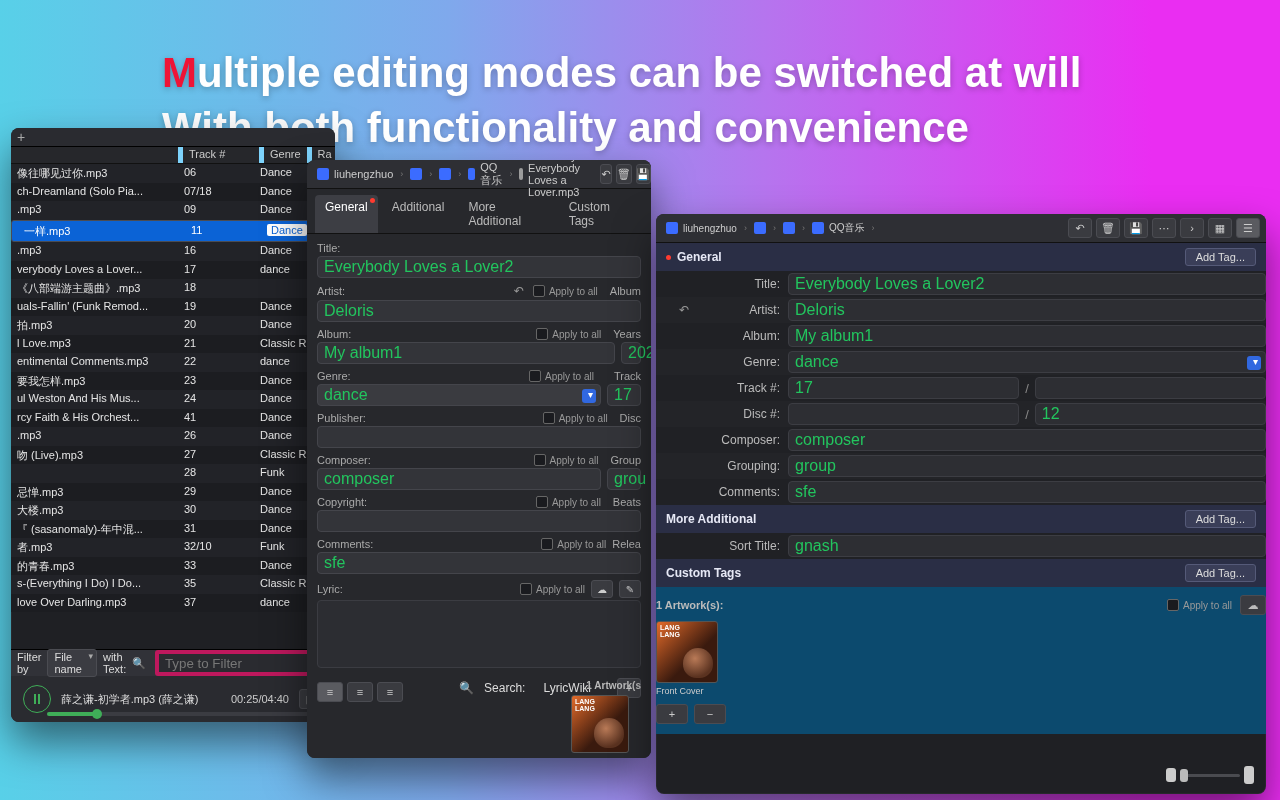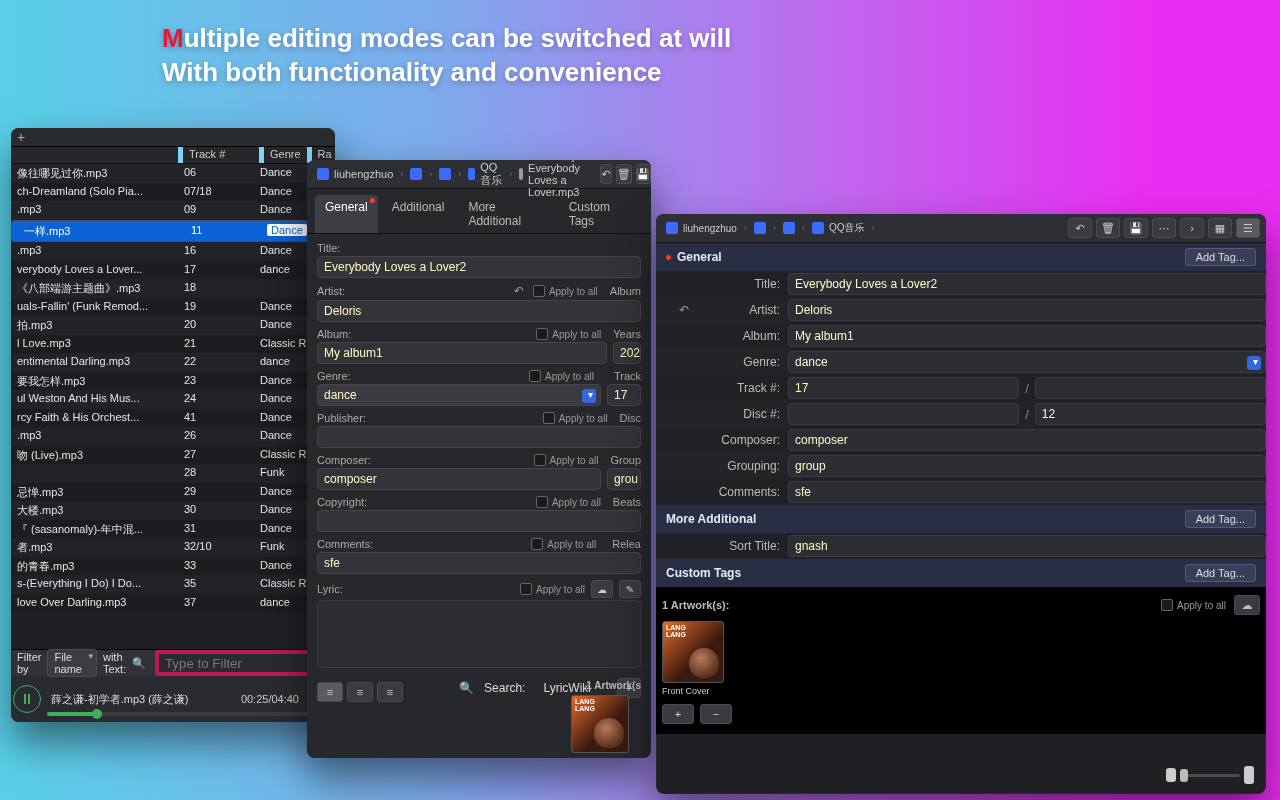--- a/index.html
+++ b/index.html
@@ -1,17 +1,17 @@
 <!DOCTYPE html>
 <html><head>
 <meta charset="utf-8">
 <style>
   html,body{margin:0;padding:0;width:1280px;height:800px;font-family:-apple-system,"Helvetica Neue",Arial,sans-serif;font-size:12px;color:#ddd;background:linear-gradient(90deg,#58d0e8 0%,#7fa9ec 35%,#b674ee 60%,#ea2df2 90%);overflow:hidden}
   .stage{position:relative;width:1280px;height:800px}
-  .headline{position:absolute;top:22px;left:162px;right:120px;color:#fff;font-size:26px;font-weight:600;line-height:1.3;text-shadow:0 2px 6px rgba(0,0,0,0.25)}
+  .headline{position:absolute;top:46px;left:162px;right:120px;color:#fff;font-size:42px;font-weight:600;line-height:1.3;text-shadow:0 2px 6px rgba(0,0,0,0.25)}
   .headline .redM{color:#ef1436;font-weight:700}
 
   
   .panel{position:absolute;background:#1f2024;border-radius:8px;box-shadow:0 20px 40px rgba(0,0,0,0.5),0 0 0 1px rgba(255,255,255,0.04) inset;overflow:hidden}
 
   
   .p1{left:11px;top:128px;width:324px;height:594px}
   .p1 .topbar{height:18px;background:#2a2b30;display:flex;align-items:center;padding:0 6px;border-bottom:1px solid #000}
   .p1 .addbtn{color:#aaa;font-size:14px;line-height:1}
   .p1 .colhead{display:flex;background:#26272b;font-size:11px;color:#ccc;height:16px;border-bottom:1px solid #111}
@@ -24,21 +24,21 @@
   .p1 .row div{padding:2px 6px;overflow:hidden;text-overflow:ellipsis;white-space:nowrap}
   .p1 .row.sel{background:#0b63d6;color:#fff}
   .p1 .row.sel .c-genre span{background:#fff;color:#0b63d6;padding:0 4px;border-radius:2px}
   .p1 .botbar{position:absolute;left:0;right:0;bottom:0}
   .p1 .filter{display:flex;align-items:center;gap:6px;background:#313238;height:26px;padding:0 6px;border-top:1px solid #000;font-size:11px}
   .p1 .sel{background:#3b3c42;border:1px solid #4b4c52;border-radius:3px;padding:1px 14px 1px 6px;position:relative;color:#ddd}
   .p1 .sel:after{content:'\25BE';position:absolute;right:3px;top:1px;font-size:9px;color:#aaa}
   .p1 .txt{flex:1;background:#2a2b30;border:4px solid #be185d;border-radius:3px;height:18px;padding:0 6px;color:#888}
   .p1 .txt::placeholder{color:#777}
   .p1 .search{color:#999;margin-right:3px}
-  .p1 .player{display:flex;align-items:center;gap:10px;height:46px;padding:0 2px;background:#2a2b30}
+  .p1 .player{display:flex;align-items:center;gap:10px;height:46px;padding:0 12px;background:#2a2b30}
   .p1 .playbtn{width:26px;height:26px;border:1.5px solid #3fae58;border-radius:50%;display:flex;align-items:center;justify-content:center;gap:2px}
   .p1 .playbtn:before,.p1 .playbtn:after{content:'';width:2px;height:10px;background:#3fae58}
   .p1 .nowplaying{font-size:11px;color:#ddd}
   .p1 .time{font-size:11px;color:#ccc}
   .p1 .seek{position:absolute;left:36px;right:10px;bottom:6px;height:4px;background:#3b3c42;border-radius:2px}
   .p1 .seek .fill{height:100%;width:18%;background:#3fae58;border-radius:2px;position:relative}
   .p1 .seek .thumb{position:absolute;right:-5px;top:-3px;width:10px;height:10px;background:#3fae58;border-radius:50%}
 
   
   .p2{left:307px;top:160px;width:344px;height:598px}
@@ -52,21 +52,21 @@
   .sq.on{background:#5a5b60}
   .tabs{display:flex;gap:4px;padding:6px 8px 0;background:#27282c;border-bottom:1px solid #111}
   .tab{padding:5px 10px;font-size:12px;color:#bbb;border-radius:4px 4px 0 0;position:relative}
   .tab.active{background:#3d3e44;color:#fff}
   .tab .dot{position:absolute;top:3px;right:3px;width:5px;height:5px;background:#ff3b30;border-radius:50%}
   .form{padding:8px 10px 10px;background:#27282c;height:calc(100% - 58px);box-sizing:border-box;overflow:hidden;position:relative}
   .fld{margin-bottom:6px}
   .lblrow{display:flex;align-items:center;justify-content:space-between;font-size:11px;color:#aaa;margin-bottom:2px}
   .applyall{display:flex;align-items:center;gap:4px;font-size:10px;color:#999}
   .applyall .cb{width:10px;height:10px;border:1px solid #666;border-radius:2px;background:#1a1b1f}
-  .inp{height:22px;background:#333439;border:1px solid #44454b;border-radius:4px;padding:10px 6px;color:#fef9c3;font-size:12px;display:flex;align-items:center;width:100%;box-sizing:border-box}
+  .inp{height:22px;background:#333439;border:1px solid #44454b;border-radius:4px;padding:10px 6px;color:#22c55e;font-size:16px;display:flex;align-items:center;width:100%;box-sizing:border-box}
   .inp.sel{position:relative;background:#3a3b40}
   .inp.sel:after{content:'';position:absolute;right:4px;top:4px;width:14px;height:14px;background:#3168e0;border-radius:3px}
   .inp.sel:before{content:'\25BE';position:absolute;right:7px;top:4px;font-size:10px;color:#fff;z-index:1}
   .undo{color:#999;font-size:12px;margin-right:3px}
   .lyricbox{height:66px;background:#2c2d32;border:1px solid #3b3c42;border-radius:4px}
   .alignbtns{display:flex;gap:4px;margin-top:8px}
   .alignbtns .sq{width:24px}
   .artpanel{position:absolute;right:10px;bottom:8px;width:70px;text-align:right;font-size:10px;color:#bbb}
   .artlabel{font-size:10px;color:#bbb;margin-bottom:4px;font-weight:600}
   .art{width:56px;height:56px;border-radius:3px;background:linear-gradient(135deg,#e36b2a 0%,#3a1a0e 60%);border:1px solid #555;position:relative;overflow:hidden}
@@ -82,21 +82,21 @@
   .addtag{background:#3a3e58;border:1px solid #555a78;border-radius:3px;padding:2px 10px;font-size:11px;color:#ddd;font-weight:400}
   .kv{display:flex;align-items:center;height:26px;padding:0 0 0 14px;background:#232428}
   .kv:nth-child(odd){background:#202125}
   .kv .k{width:82px;text-align:right;color:#bbb;font-size:12px;padding-right:8px}
   .kv .v{flex:1}
   .kv .v .inp{height:20px;background:#2d2e33;border-color:#3c3d43}
   .kv .undo2{width:28px;text-align:center;color:#999}
   .split{display:flex;gap:6px;flex:1;align-items:center}
   .split .inp{flex:1}
   .slash{color:#888;font-size:13px}
-  .artsection{padding:8px 6px 10px;background:#000000}
+  .artsection{padding:8px 0 10px;background:#0c4a6e}
   .artsection .hdr{display:flex;align-items:center;justify-content:space-between;font-size:11px;color:#bbb;margin-bottom:6px}
   .artsection .cloud{width:24px;height:18px;border:1px solid #4b4c52;border-radius:3px;background:#3a3b40;display:flex;align-items:center;justify-content:center}
   .artsection .art{width:60px;height:60px}
   .plusminus{display:flex;gap:6px;margin-top:8px}
   .plusminus .sq{width:30px;height:18px}
   .zoom{position:absolute;right:12px;bottom:10px;display:flex;align-items:center;gap:4px}
   .zoom .knob{width:10px;height:14px;background:#ccc;border-radius:3px}
   .zoom .rail{width:60px;height:3px;background:#4a4b50;border-radius:2px;position:relative}
   .zoom .rail .th{position:absolute;left:0;top:-5px;width:8px;height:13px;background:#bbb;border-radius:3px}
   .toolbar.tb3{font-size:10px}
@@ -167,21 +167,21 @@
           <div class="c-name">拍.mp3</div>
           <div class="c-track">20</div>
           <div class="c-genre">Dance</div>
         </div>
         <div class="row">
           <div class="c-name">l Love.mp3</div>
           <div class="c-track">21</div>
           <div class="c-genre">Classic Rock</div>
         </div>
         <div class="row">
-          <div class="c-name">entimental Darling.mp3</div>
+          <div class="c-name">entimental Comments.mp3</div>
           <div class="c-track">22</div>
           <div class="c-genre">dance</div>
         </div>
         <div class="row">
           <div class="c-name">要我怎样.mp3</div>
           <div class="c-track">23</div>
           <div class="c-genre">Dance</div>
         </div>
         <div class="row">
           <div class="c-name">ul Weston And His Mus...</div>
@@ -336,21 +336,21 @@
           <span style="display:flex;align-items:center;gap:6px">
             <span class="applyall">
                 <span class="cb"></span>
                 <span>Apply to all</span>
               </span>
             <span style="margin-left:6px;color:#aaa">Years</span>
           </span>
         </div>
         <div style="display:flex;gap:6px">
           <div class="inp" style="flex:1">My album1</div>
-          <div class="inp" style="width:28px">202</div>
+          <div class="inp" style="width:20px">202</div>
         </div>
       </div>
 
       <div class="fld">
         <div class="lblrow">
           <span>Genre:</span>
           <span style="display:flex;align-items:center;gap:6px">
             <span class="applyall">
                 <span class="cb"></span>
                 <span>Apply to all</span>
@@ -410,21 +410,21 @@
       </div>
 
       <div class="fld">
         <div class="lblrow">
           <span>Comments:</span>
           <span style="display:flex;align-items:center;gap:6px">
             <span class="applyall">
                 <span class="cb"></span>
                 <span>Apply to all</span>
               </span>
-            <span style="margin-left:10px;color:#aaa">Relea</span>
+            <span style="margin-left:0;color:#aaa">Relea</span>
           </span>
         </div>
         <div class="inp">sfe</div>
       </div>
 
       <div class="fld">
         <div class="lblrow">
           <span>Lyric:</span>
           <span style="display:flex;align-items:center;gap:6px">
             <span class="applyall">

